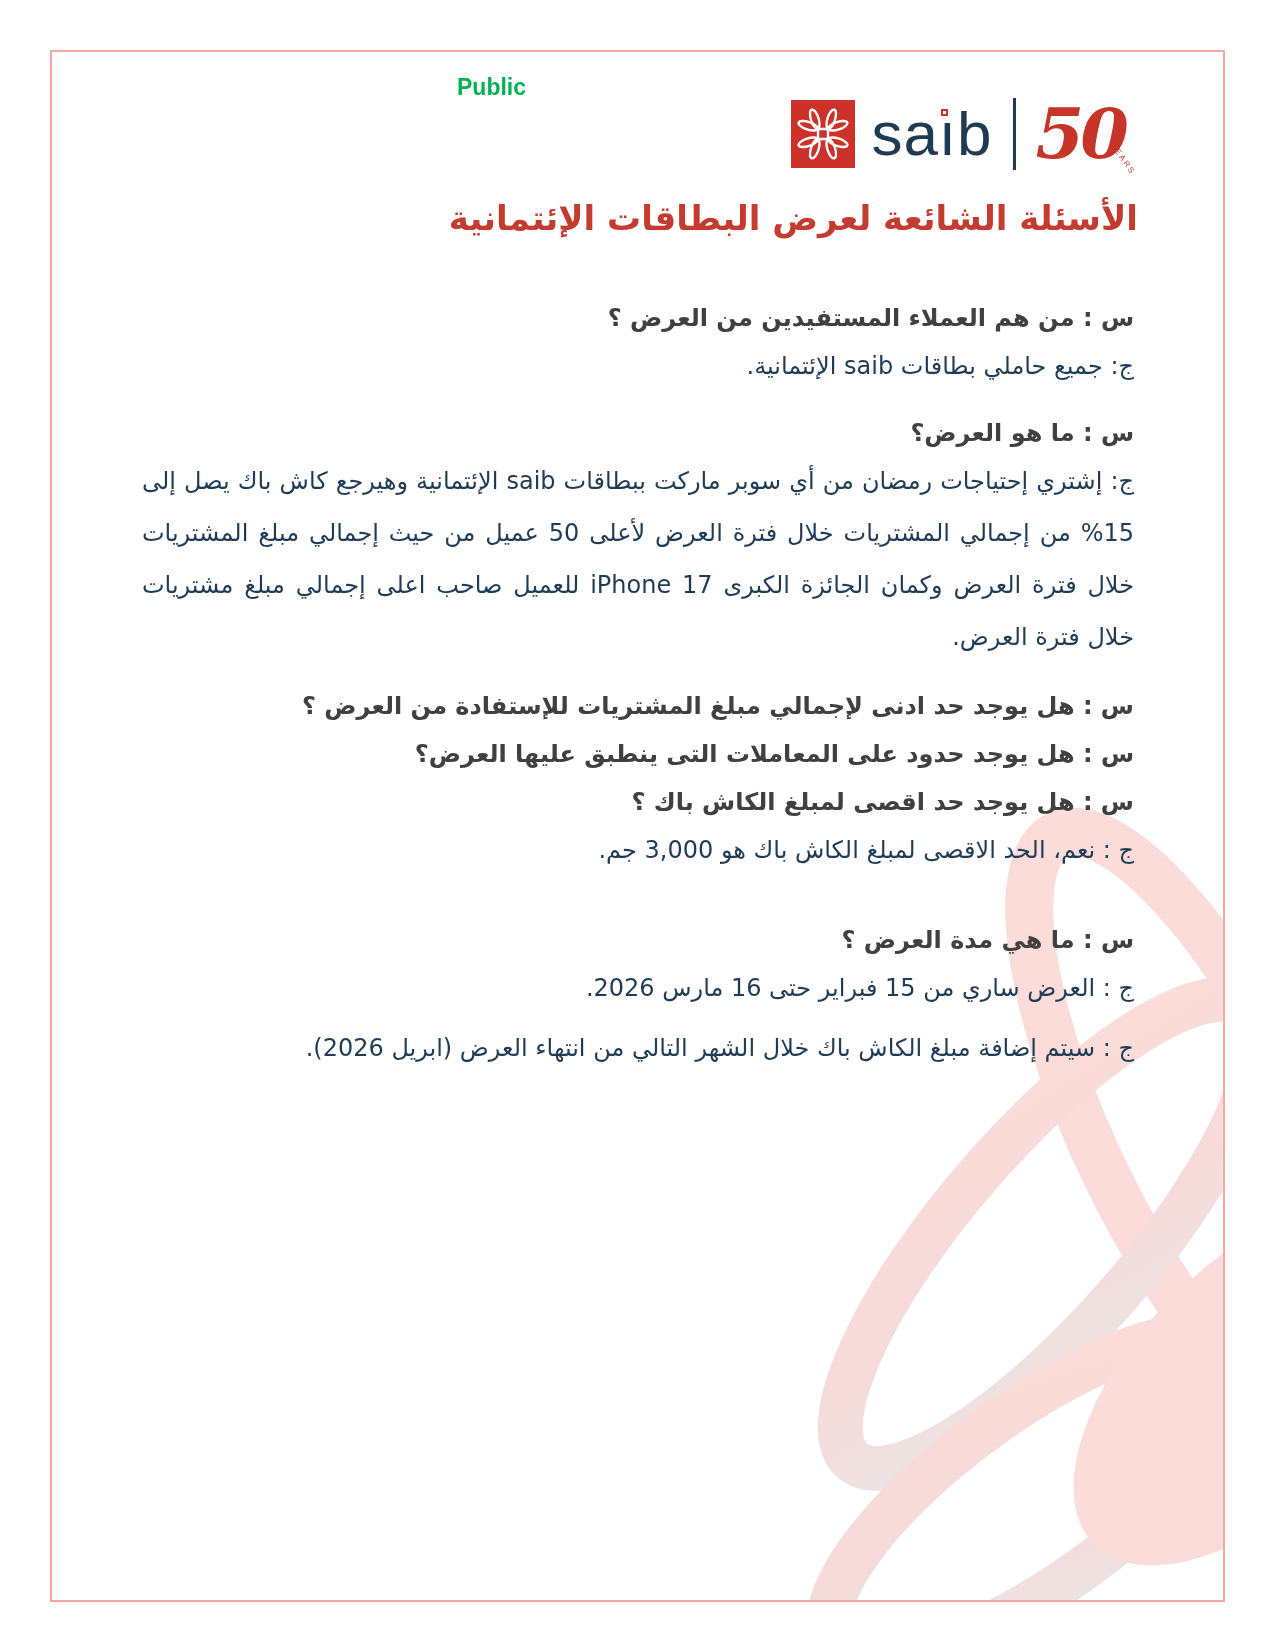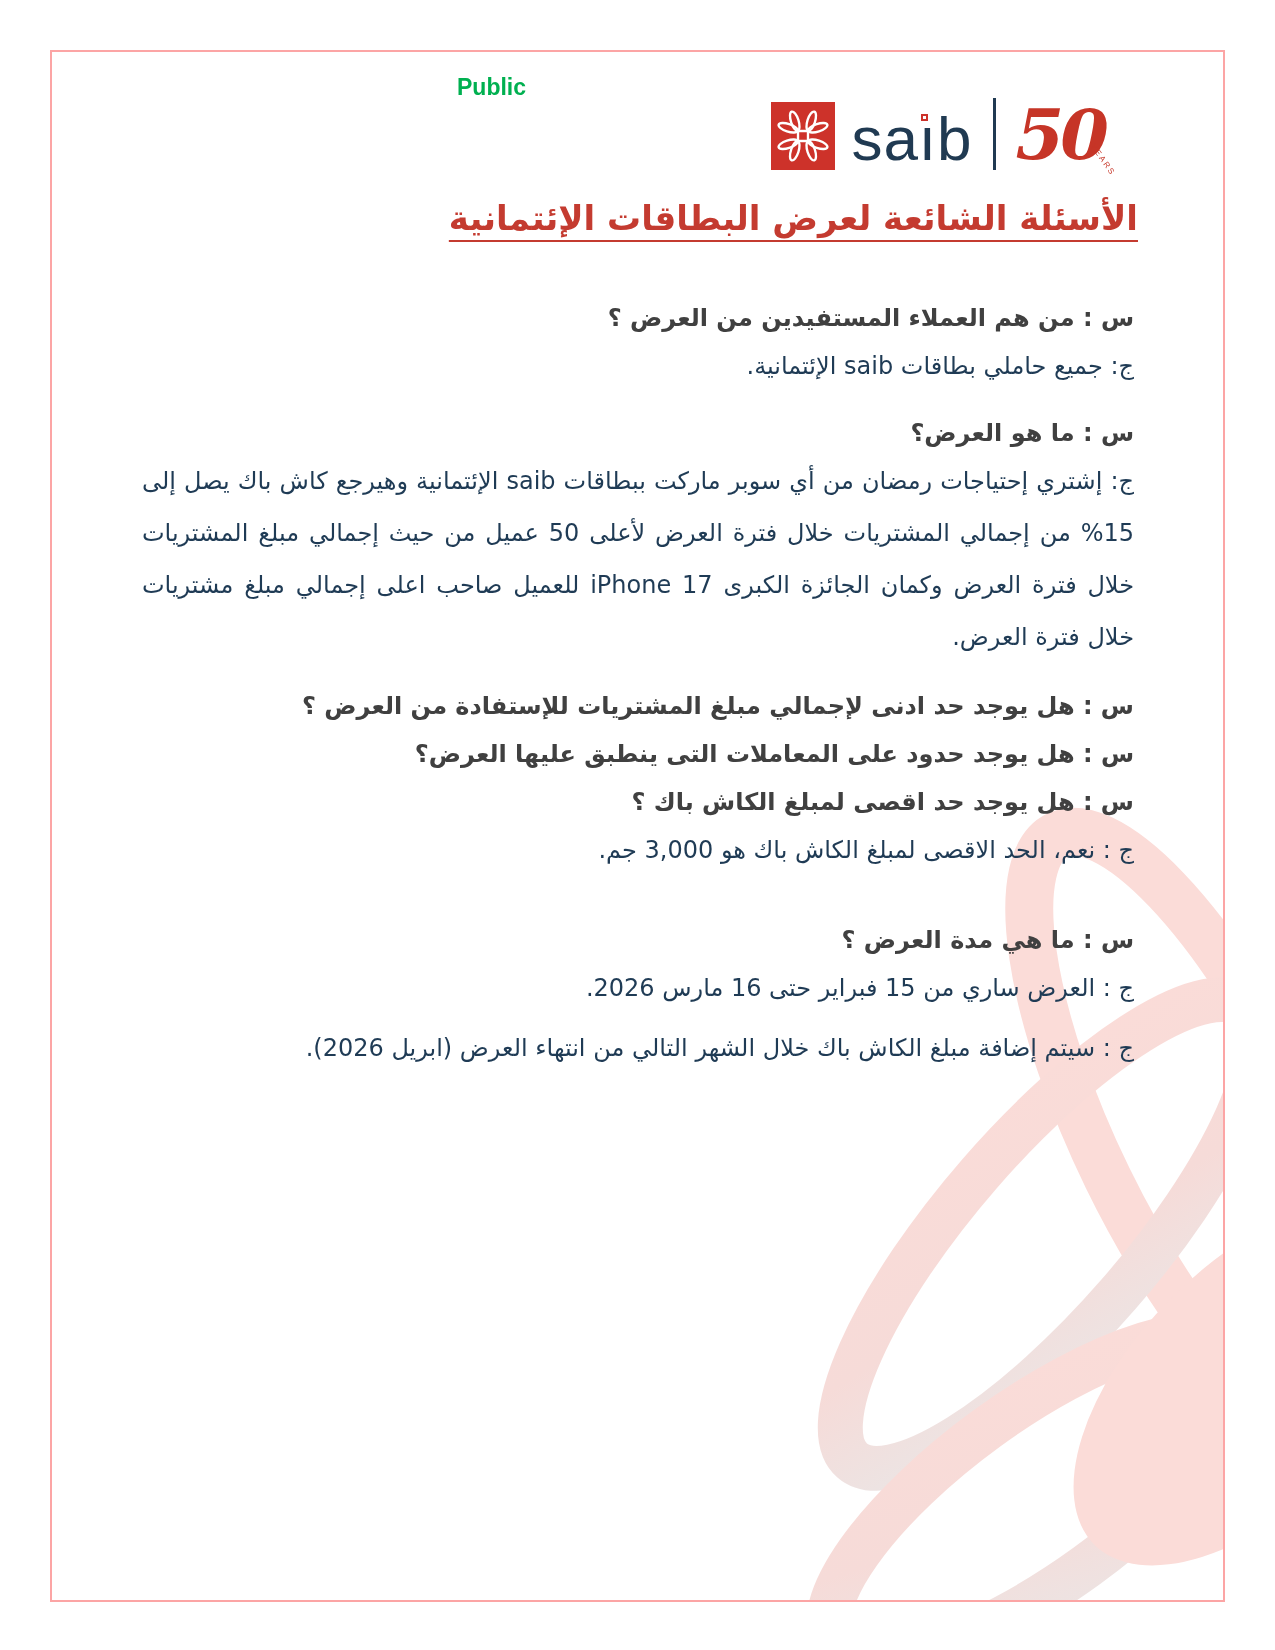--- a/index.html
+++ b/index.html
@@ -12,42 +12,42 @@
     border:2px solid #fca5a5;overflow:hidden;background:#ffffff;
   }
   .bg-art{position:absolute;left:0;top:0;width:100%;height:100%;z-index:0;pointer-events:none;}
   .layer{position:absolute;z-index:1;}
   
   .public-label{
     left:405px;top:22px;color:#00b050;font-weight:bold;font-size:23px;
     font-family:"Liberation Sans",sans-serif;
   }
   
-  .logo-row{top:46px;right:104px;display:flex;align-items:flex-end;gap:16px;direction:ltr;}
+  .logo-row{top:46px;right:84px;display:flex;align-items:center;gap:16px;direction:ltr;}
   .logo-mark{width:64px;height:68px;background:#cd322a;display:flex;align-items:center;justify-content:center;}
   .wordmark{
     color:#203a52;font-size:62px;line-height:1;font-family:"Liberation Sans",sans-serif;
     letter-spacing:1px;display:flex;align-items:flex-end;
   }
   .i-wrap{position:relative;display:inline-block;}
   .i-dot{
     position:absolute;left:2px;top:6px;width:7px;height:7px;border:2px solid #cd322a;box-sizing:border-box;
   }
   .logo-divider{width:3px;height:72px;background:#203a52;margin:0 4px;}
   .fifty{position:relative;color:#c63527;font-family:"DejaVu Serif",serif;font-style:italic;
     font-size:70px;line-height:1;font-weight:bold;letter-spacing:-4px;padding-right:14px;}
   .fifty-years{
     position:absolute;right:-2px;bottom:6px;color:#c63527;font-style:normal;font-weight:normal;
     font-size:8px;letter-spacing:2px;transform:rotate(55deg);font-family:"Liberation Sans",sans-serif;
   }
   
   .doc-title{
     top:146px;right:85px;left:85px;direction:rtl;text-align:right;
     color:#c43b30;font-size:34px;font-weight:bold;
-    text-decoration:underline;text-decoration-thickness:2px;text-underline-offset:10px;
+    text-decoration-thickness:2px;text-underline-offset:10px;
   }
   
   .faq{top:250px;right:89px;left:90px;direction:rtl;text-align:right;}
   .q{color:#404040;font-size:24px;font-weight:bold;line-height:32px;margin:0 0 16px;}
   .q-tight{margin-bottom:6px;}
   .a{color:#1f3b55;font-size:24px;font-weight:normal;line-height:32px;margin:0 0 34px;}
   .a-wrap{line-height:52px;text-align:justify;}
   .a-wrap-2{line-height:55px;text-align:justify;}
   .mb-lg{margin-bottom:58px;}
   .mb-md{margin-bottom:28px;}

